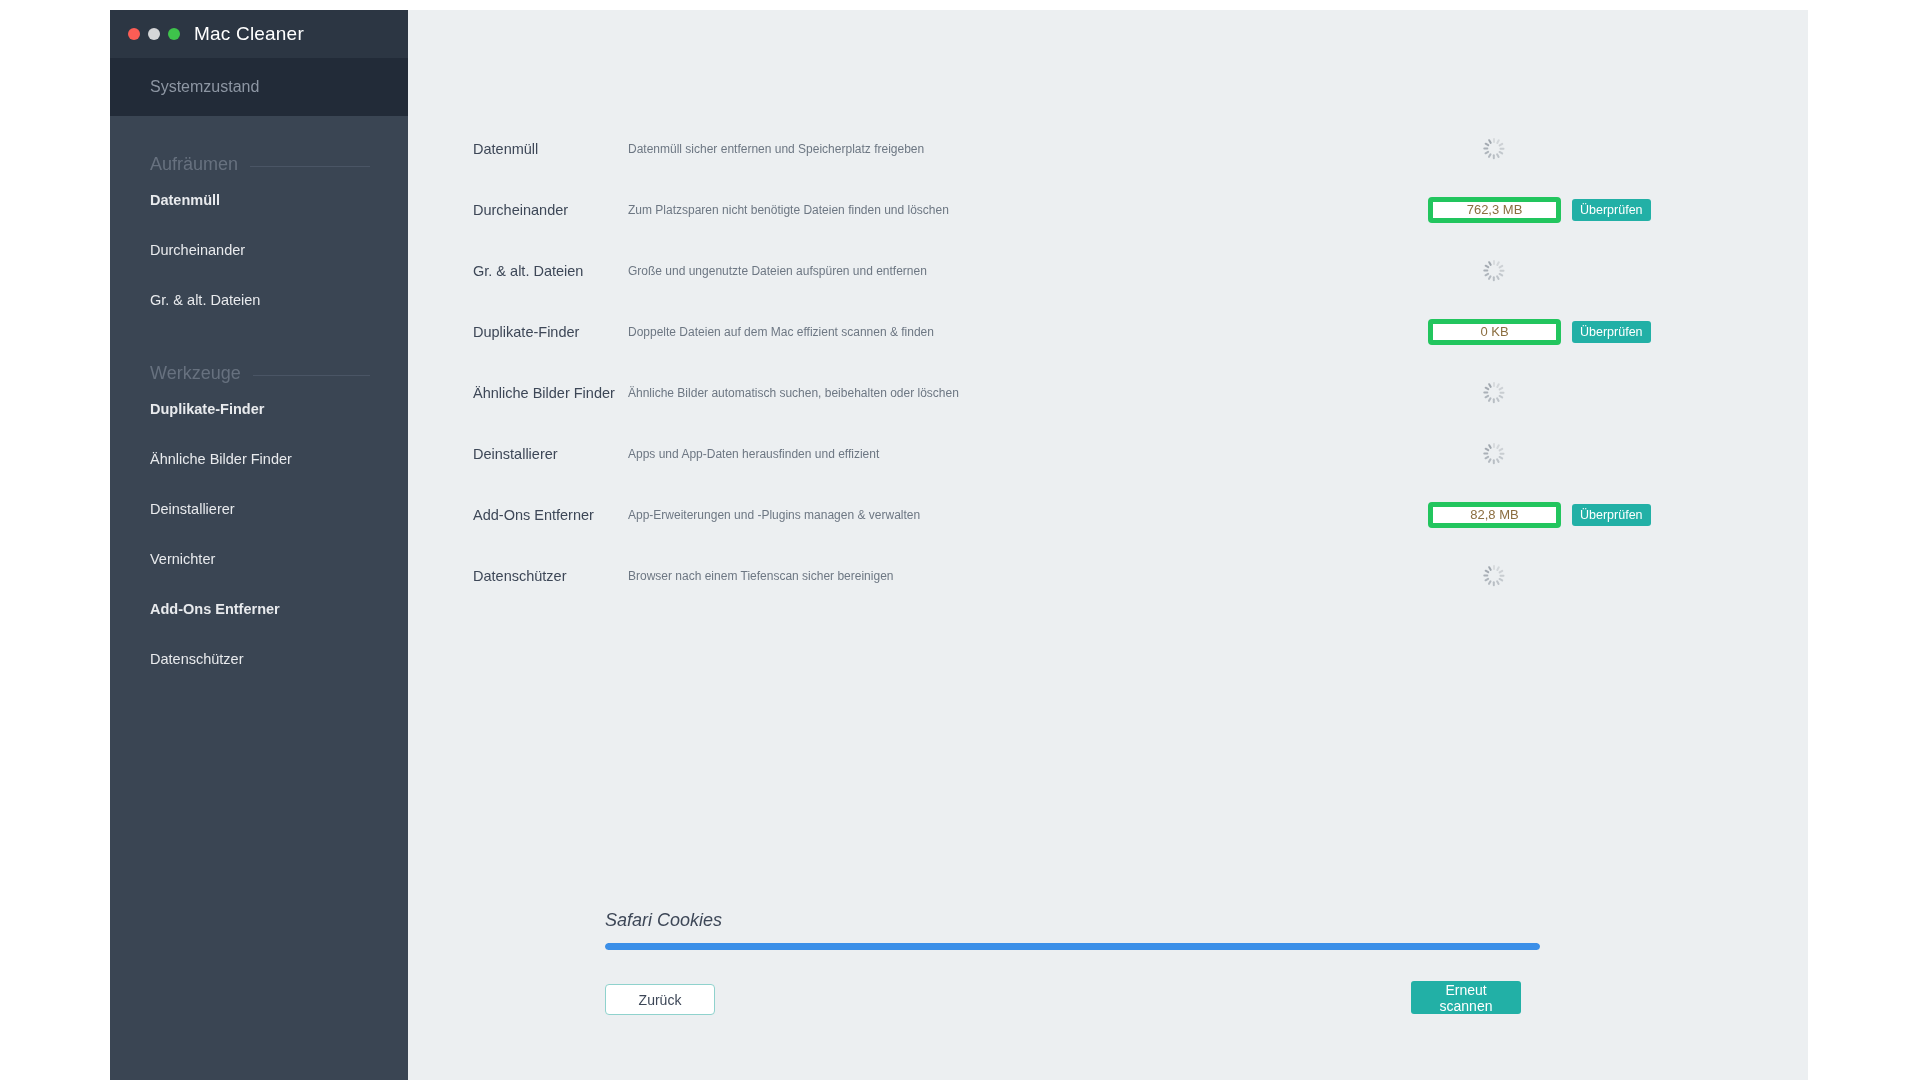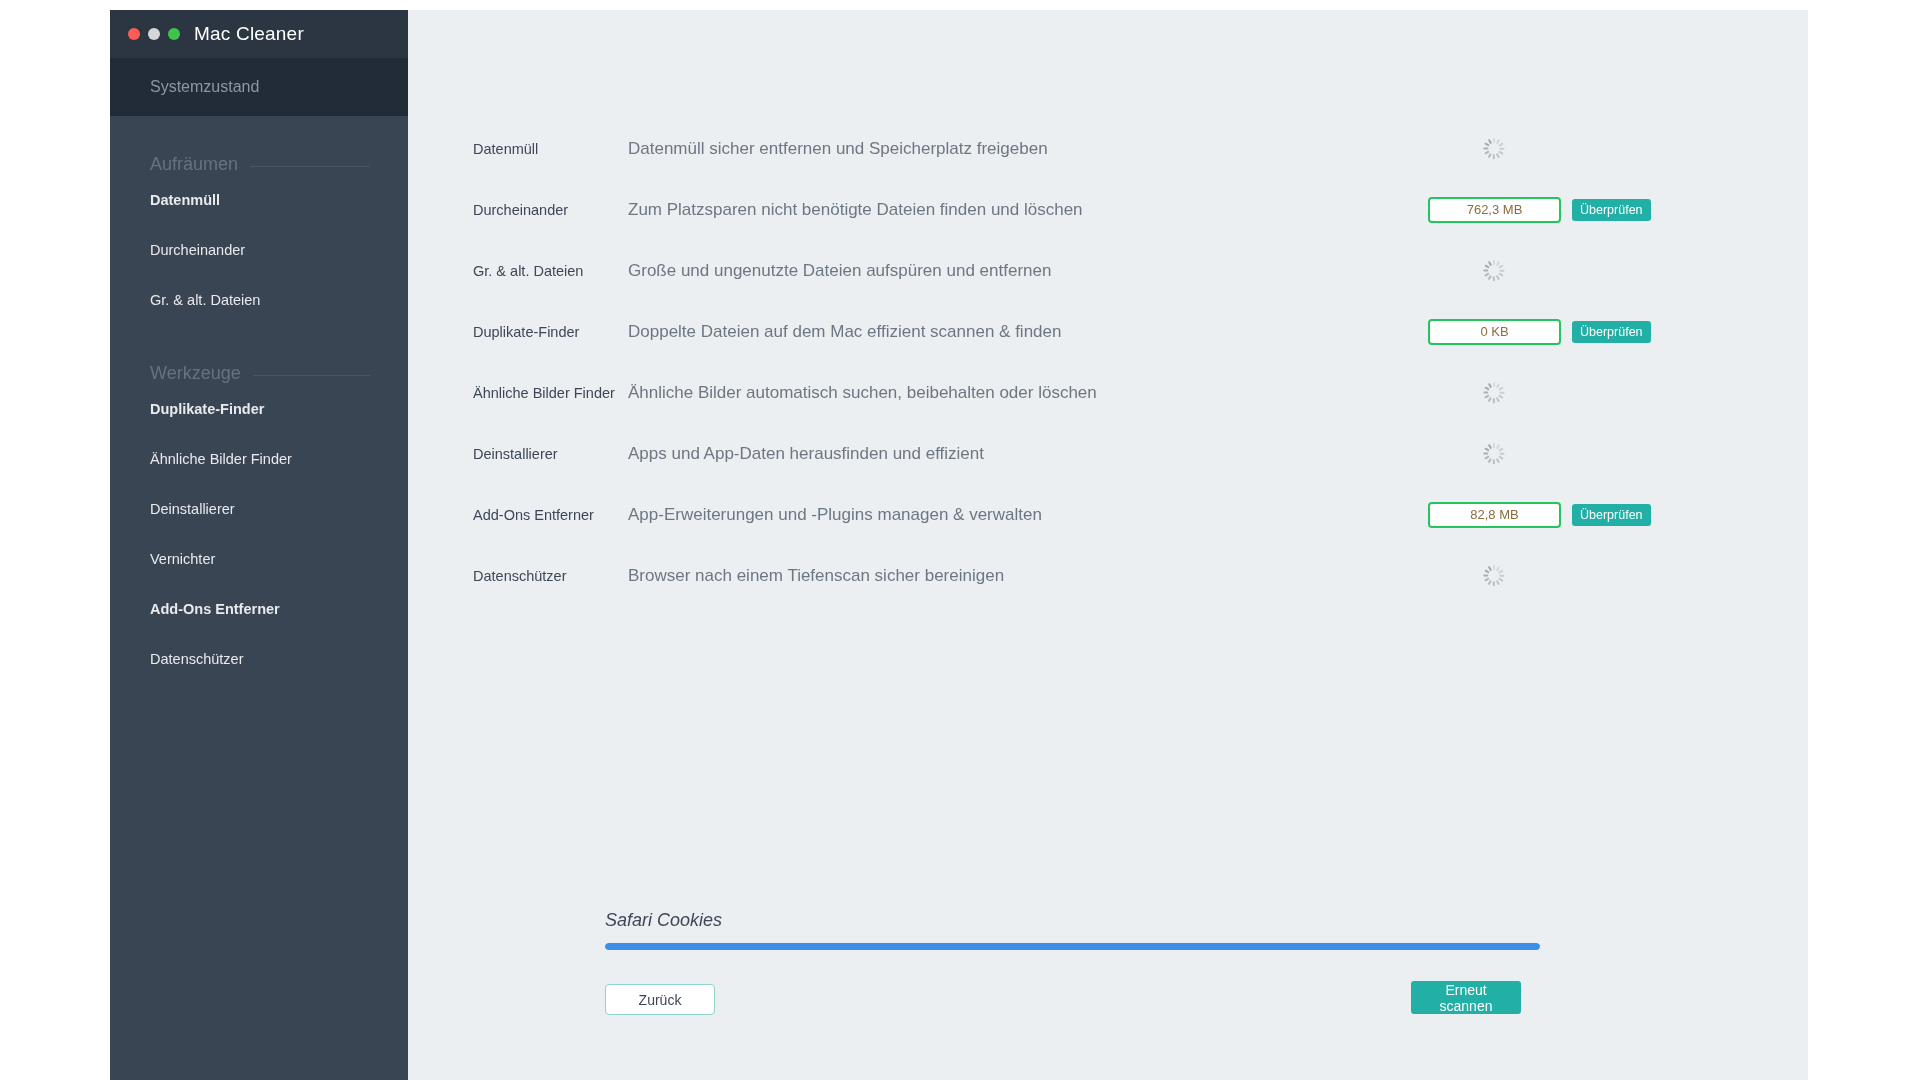--- a/index.html
+++ b/index.html
@@ -140,38 +140,38 @@
     width: 155px;
     flex: 0 0 155px;
     margin-left: 65px;
     color: #3d4757;
     font-size: 14.5px;
     white-space: nowrap;
   }
   .row-desc {
     flex: 0 0 auto;
     color: #6d7783;
-    font-size: 17px;
+    font-size: 12px;
     white-space: nowrap;
   }
 
   .row-right {
     position: absolute;
     left: 1020px;
     top: 0;
     height: 100%;
     display: flex;
     align-items: center;
   }
 
   .value-box {
     width: 133px;
     height: 26px;
     background: #ffffff;
-    border: 2px solid #22c55e;
+    border: 5px solid #22c55e;
     border-radius: 4px;
     display: flex;
     align-items: center;
     justify-content: center;
     box-sizing: border-box;
     color: #8b6d3f;
     font-size: 13px;
   }
 
   .check-btn {

